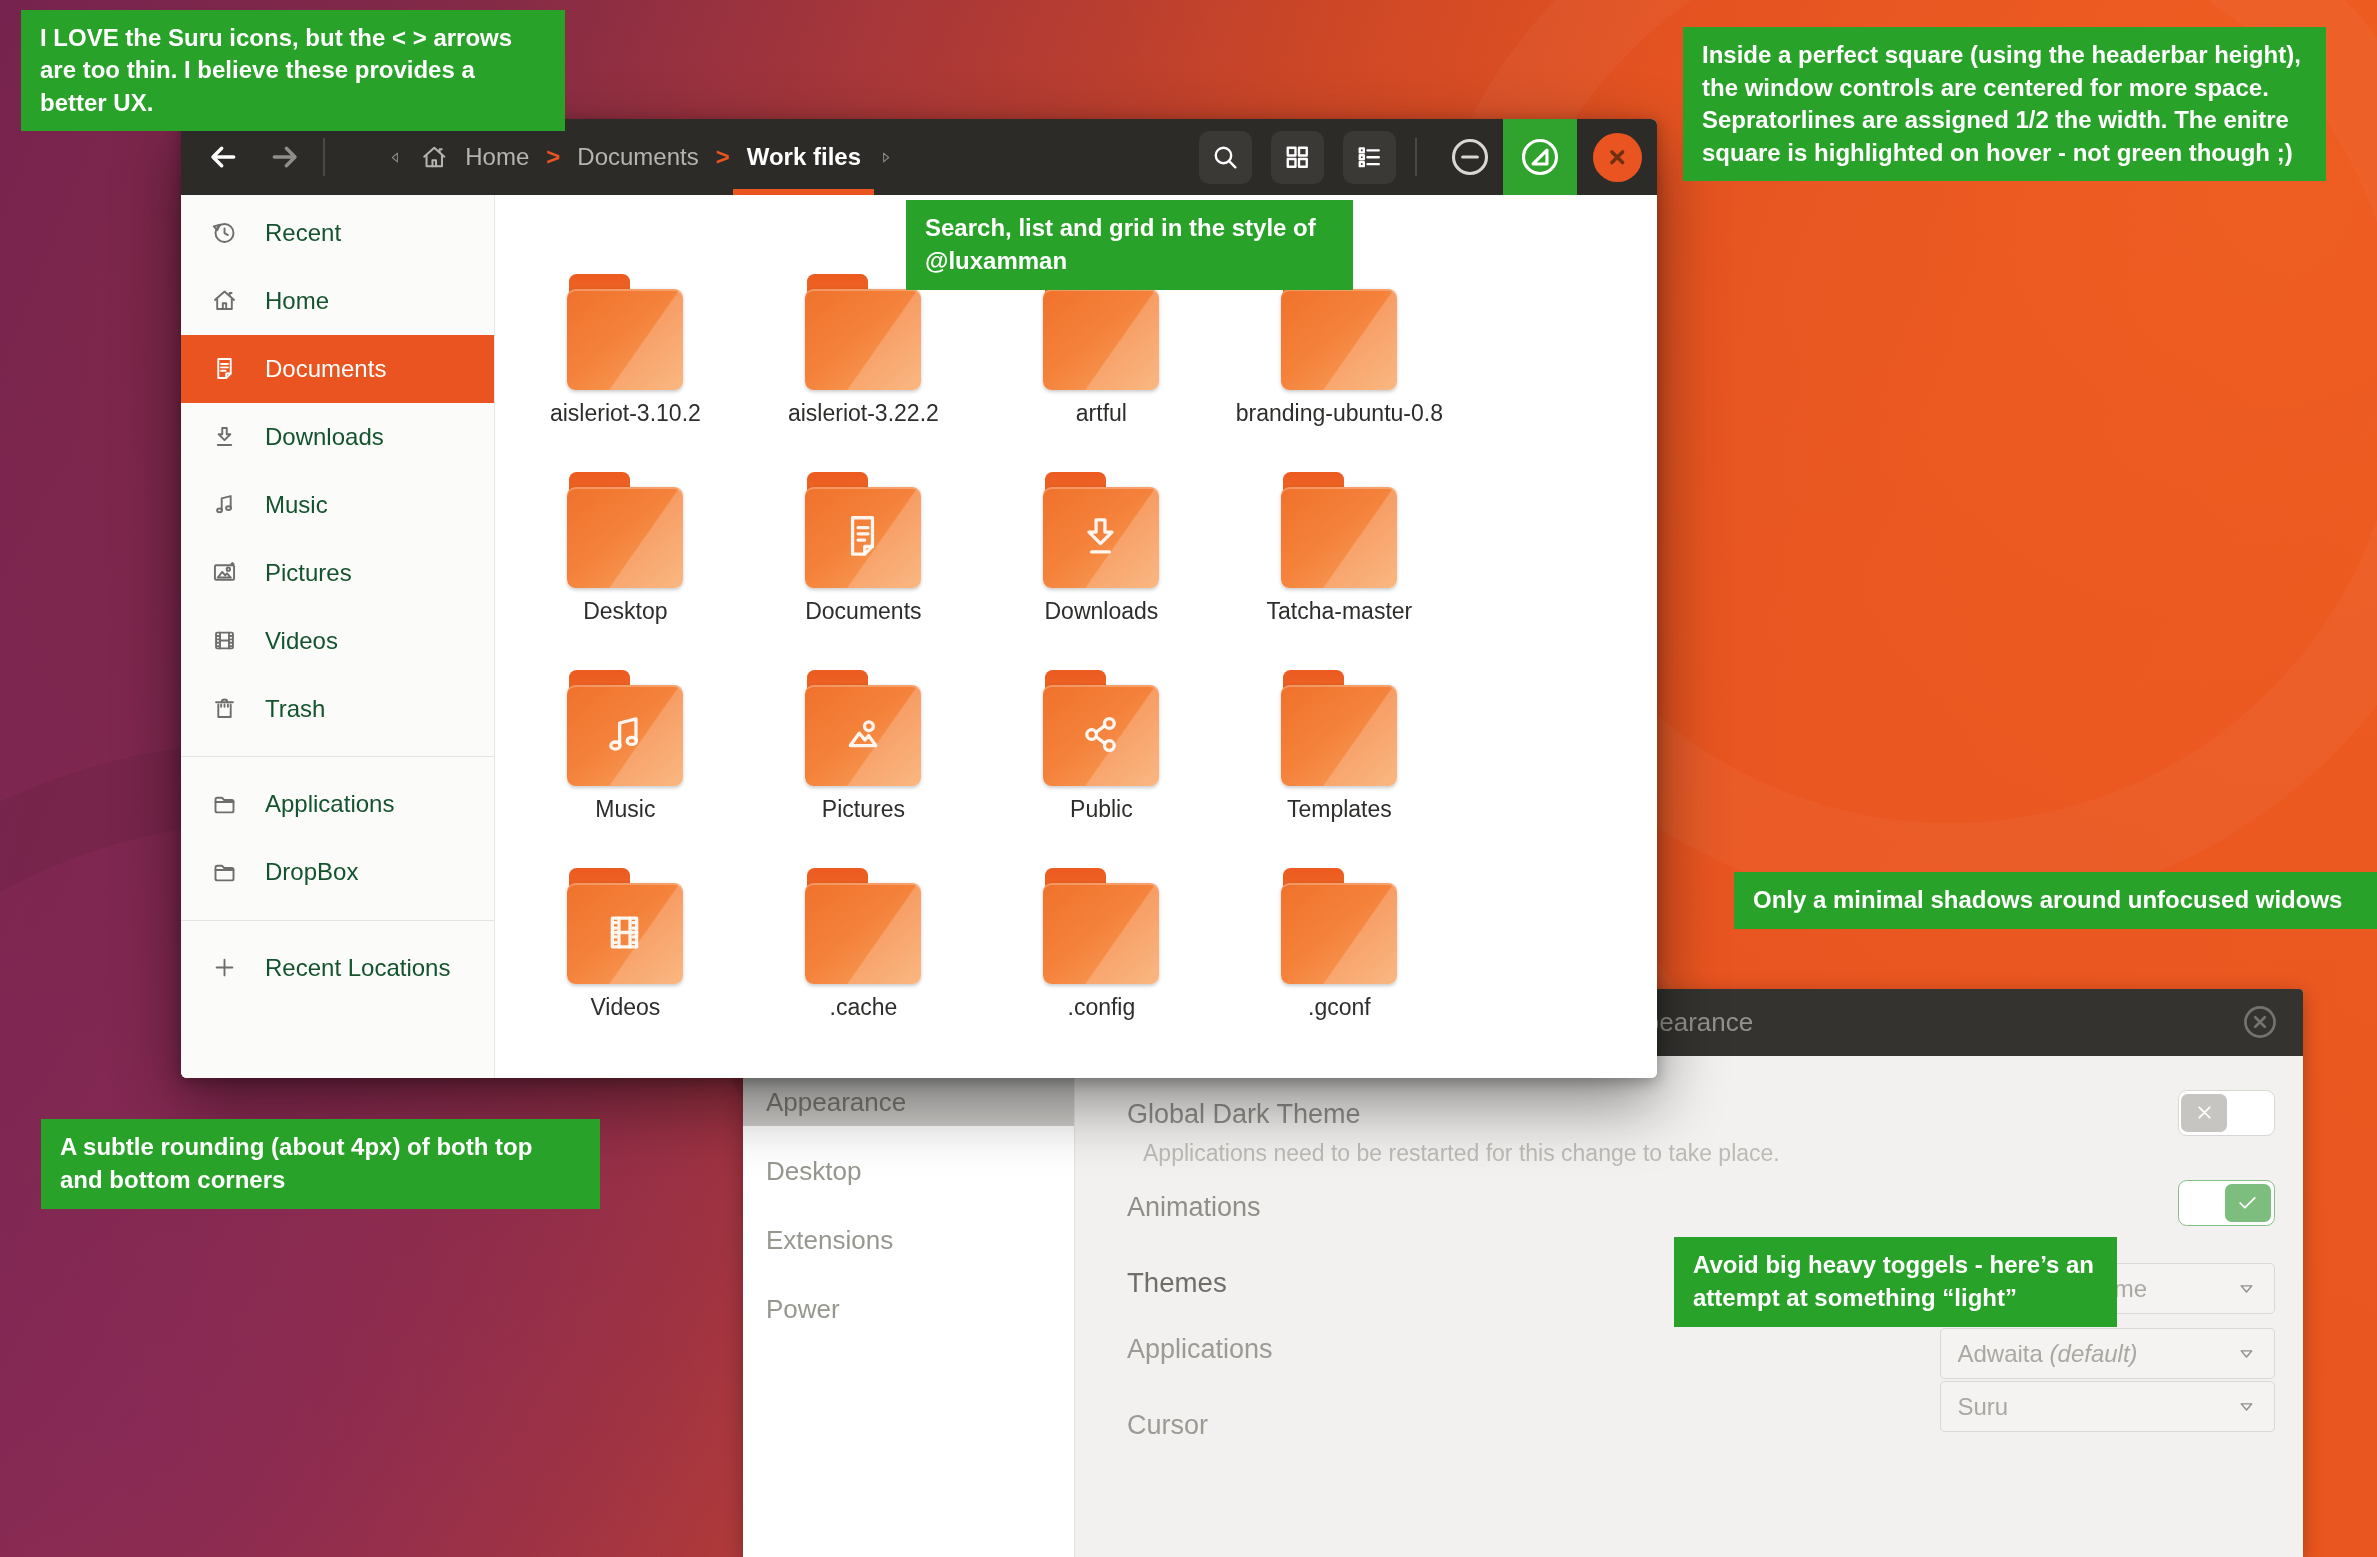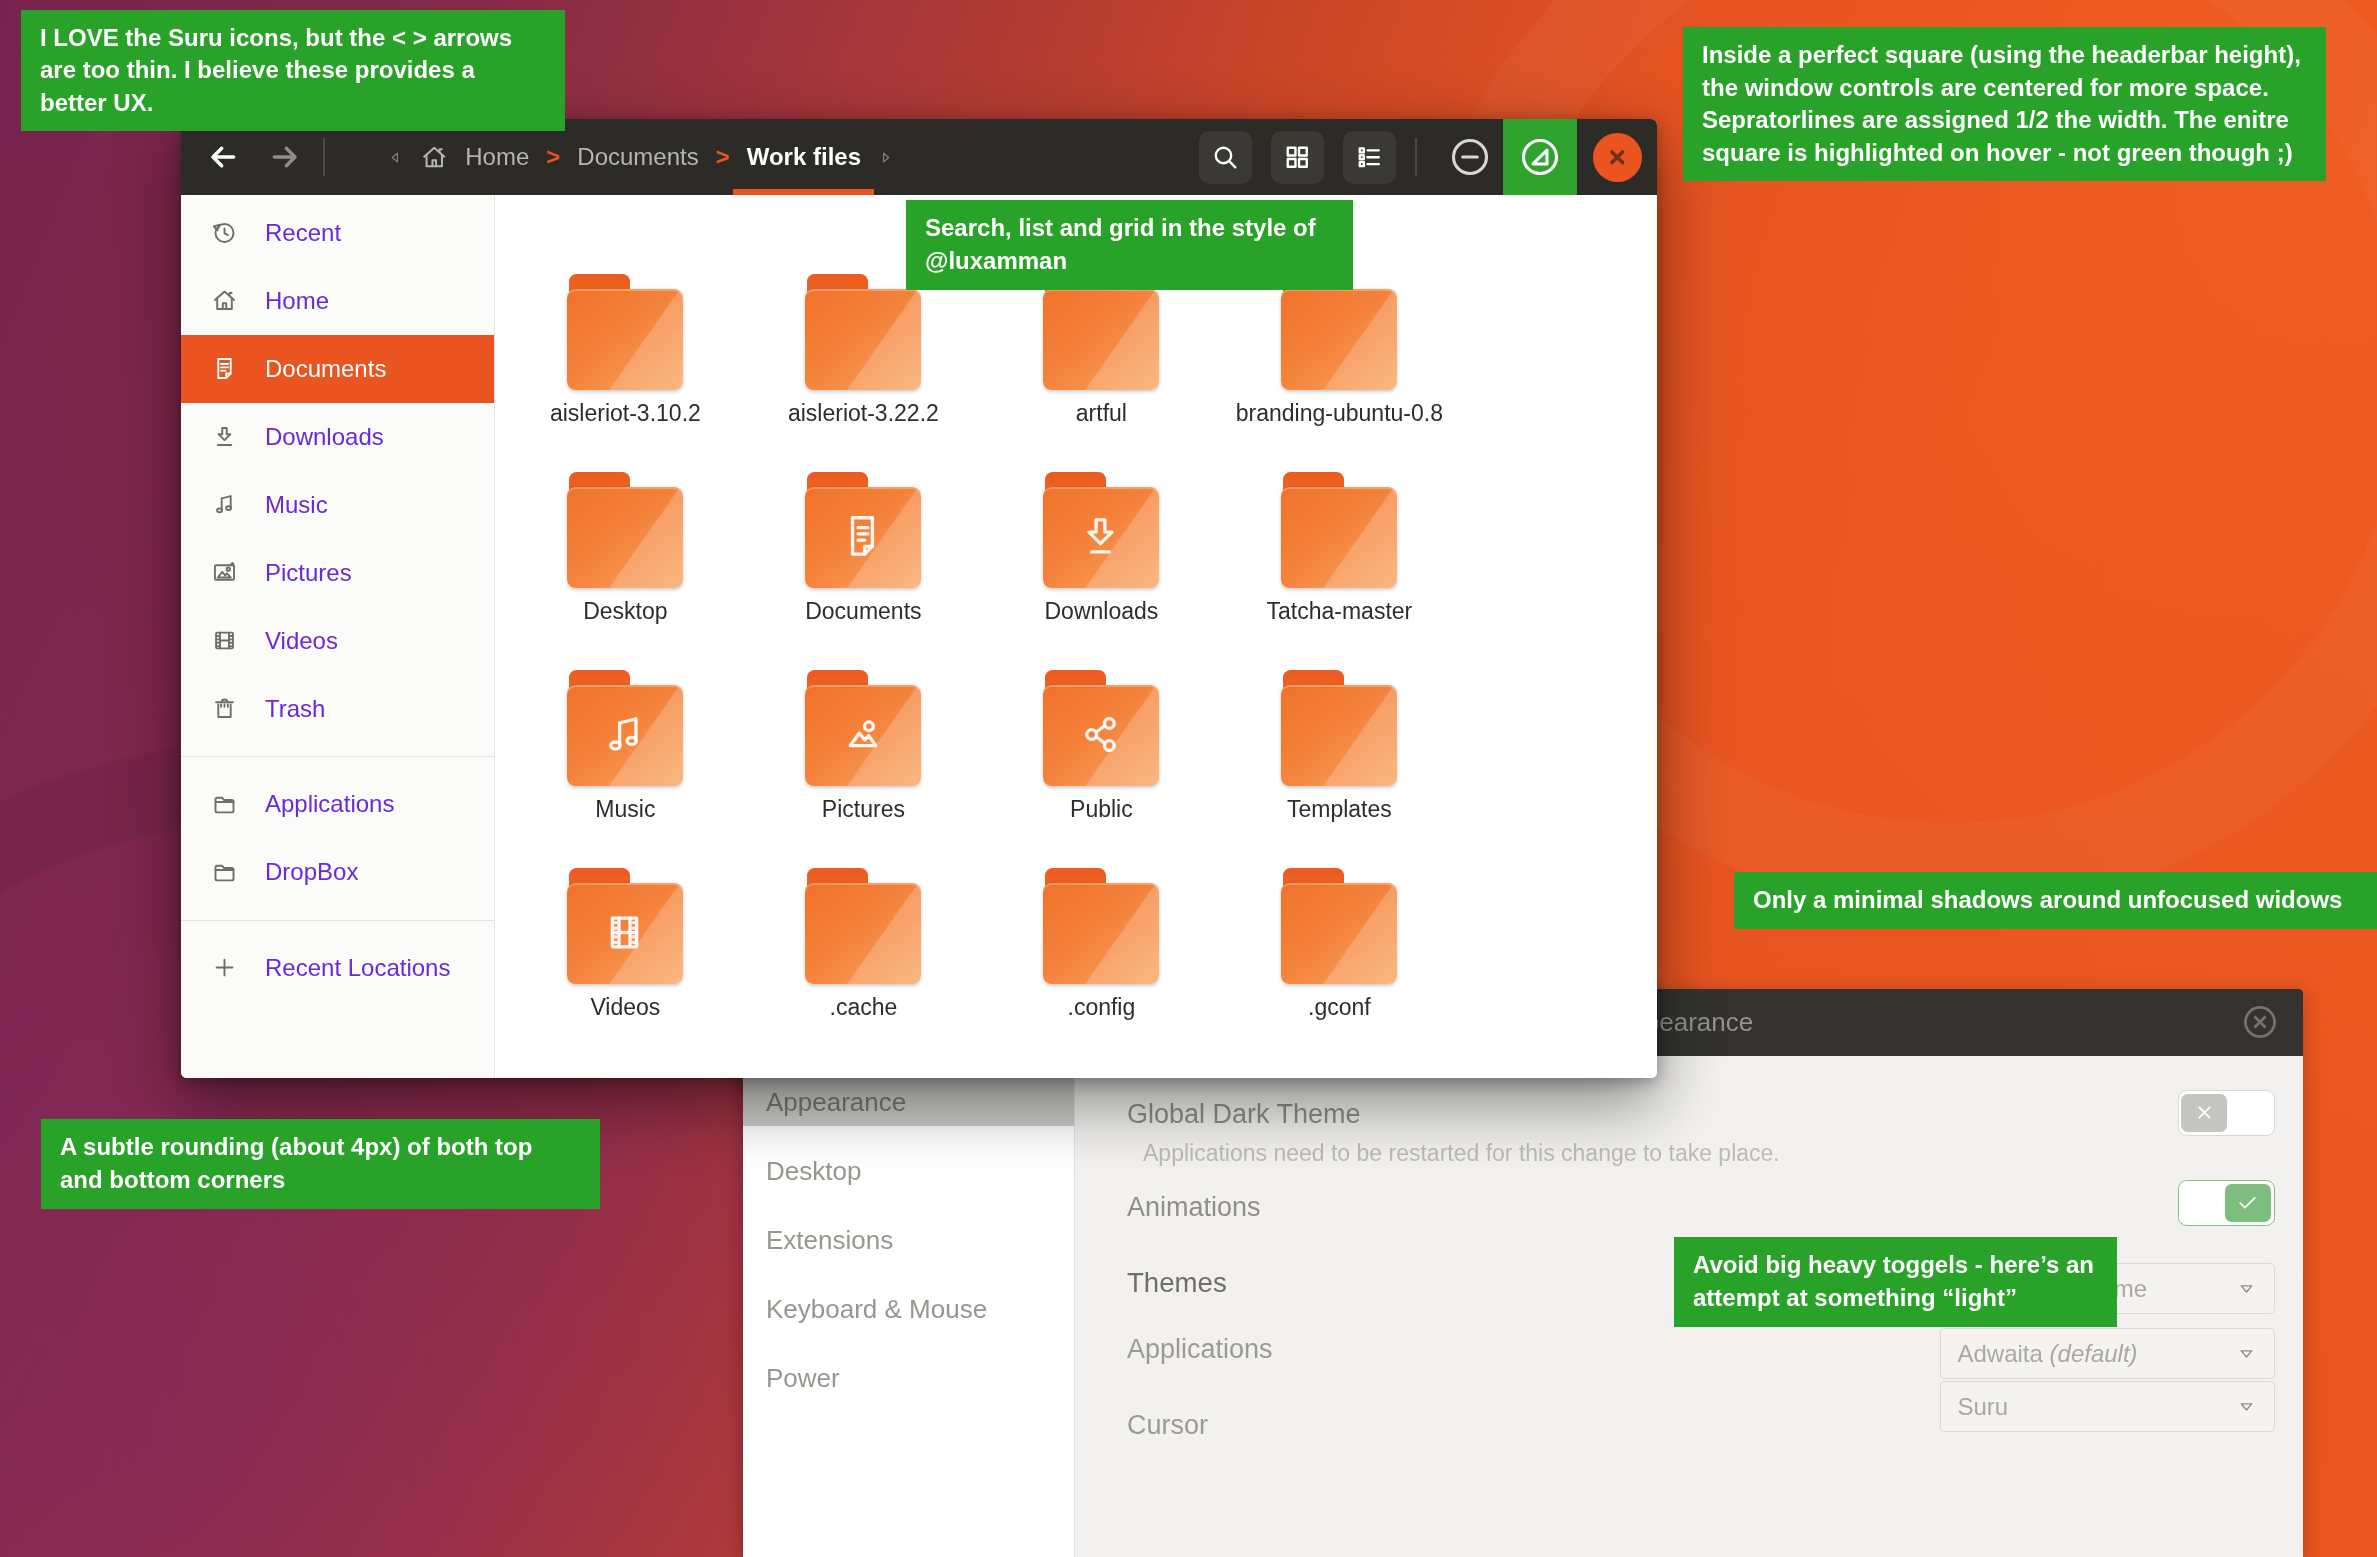--- a/index.html
+++ b/index.html
@@ -100,21 +100,21 @@
   .wc.max{width:74px;background:#2fa32e;color:#ffffff;}
   .wc.close{width:80px;}
   .close-circle{width:49px;height:49px;border-radius:50%;background:#ea5420;display:flex;
     align-items:center;justify-content:center;color:#70300f;}
   .close-circle svg *{stroke-width:3;}
 
   .fm-main{display:flex;height:883px;}
   .fm-side{width:314px;background:#fbfbfa;border-right:1px solid #e7e7e5;box-sizing:border-box;
     padding-top:3.8px;border-radius:0 0 0 5.7px;}
   .fm-side-item{height:68px;display:flex;align-items:center;padding-left:30px;gap:27px;
-    font-size:24px;color:#6d28d9;}
+    font-size:24px;color:#14532d;}
   .fm-side-item .si-icon{color:#6f6e6a;flex:0 0 auto;}
   .fm-side-item.selected{background:#E95420;color:#fff;}
   .fm-side-item.selected .si-icon{color:#fff;}
   .fm-side-sep{height:1px;background:#e4e4e1;margin:13.3px 0;}
 
   .fm-content{flex:1;background:#fff;border-radius:0 0 5.7px 0;position:relative;overflow:hidden;}
   .file-grid{display:grid;grid-template-columns:repeat(4,238px);grid-auto-rows:198px;
     padding:79px 0 0 11.4px;}
   .file-item{display:flex;flex-direction:column;align-items:center;}
   .folder{position:relative;width:116px;height:118px;}
@@ -282,21 +282,20 @@
       <svg class="ic" width="38" height="38" viewBox="0 0 40 40">
           <use href="#sym-close-circle-icon"></use>
         </svg>
     </div>
   </div>
   <div class="tw-body">
     <div class="tw-side">
         <div class="tw-side-item selected">Appearance</div>
         <div class="tw-side-item">Desktop</div>
         <div class="tw-side-item">Extensions</div>
-        <div class="tw-side-item">Keyboard &amp; Mouse</div>
         <div class="tw-side-item">Power</div>
       </div>
     <div class="tw-content">
       <div class="tw-label" style="top:43px;">Global Dark Theme</div>
       <div class="tw-sub" style="top:84px;">Applications need to be restarted for this change to take place.</div>
       <div class="toggle off" id="toggle-gdt" style="top:34px;right:28.5px;">
         <div class="knob">
           <svg class="ic xmark" width="25" height="25" viewBox="0 0 26 26">
               <use href="#sym-x-knob"></use>
             </svg>

